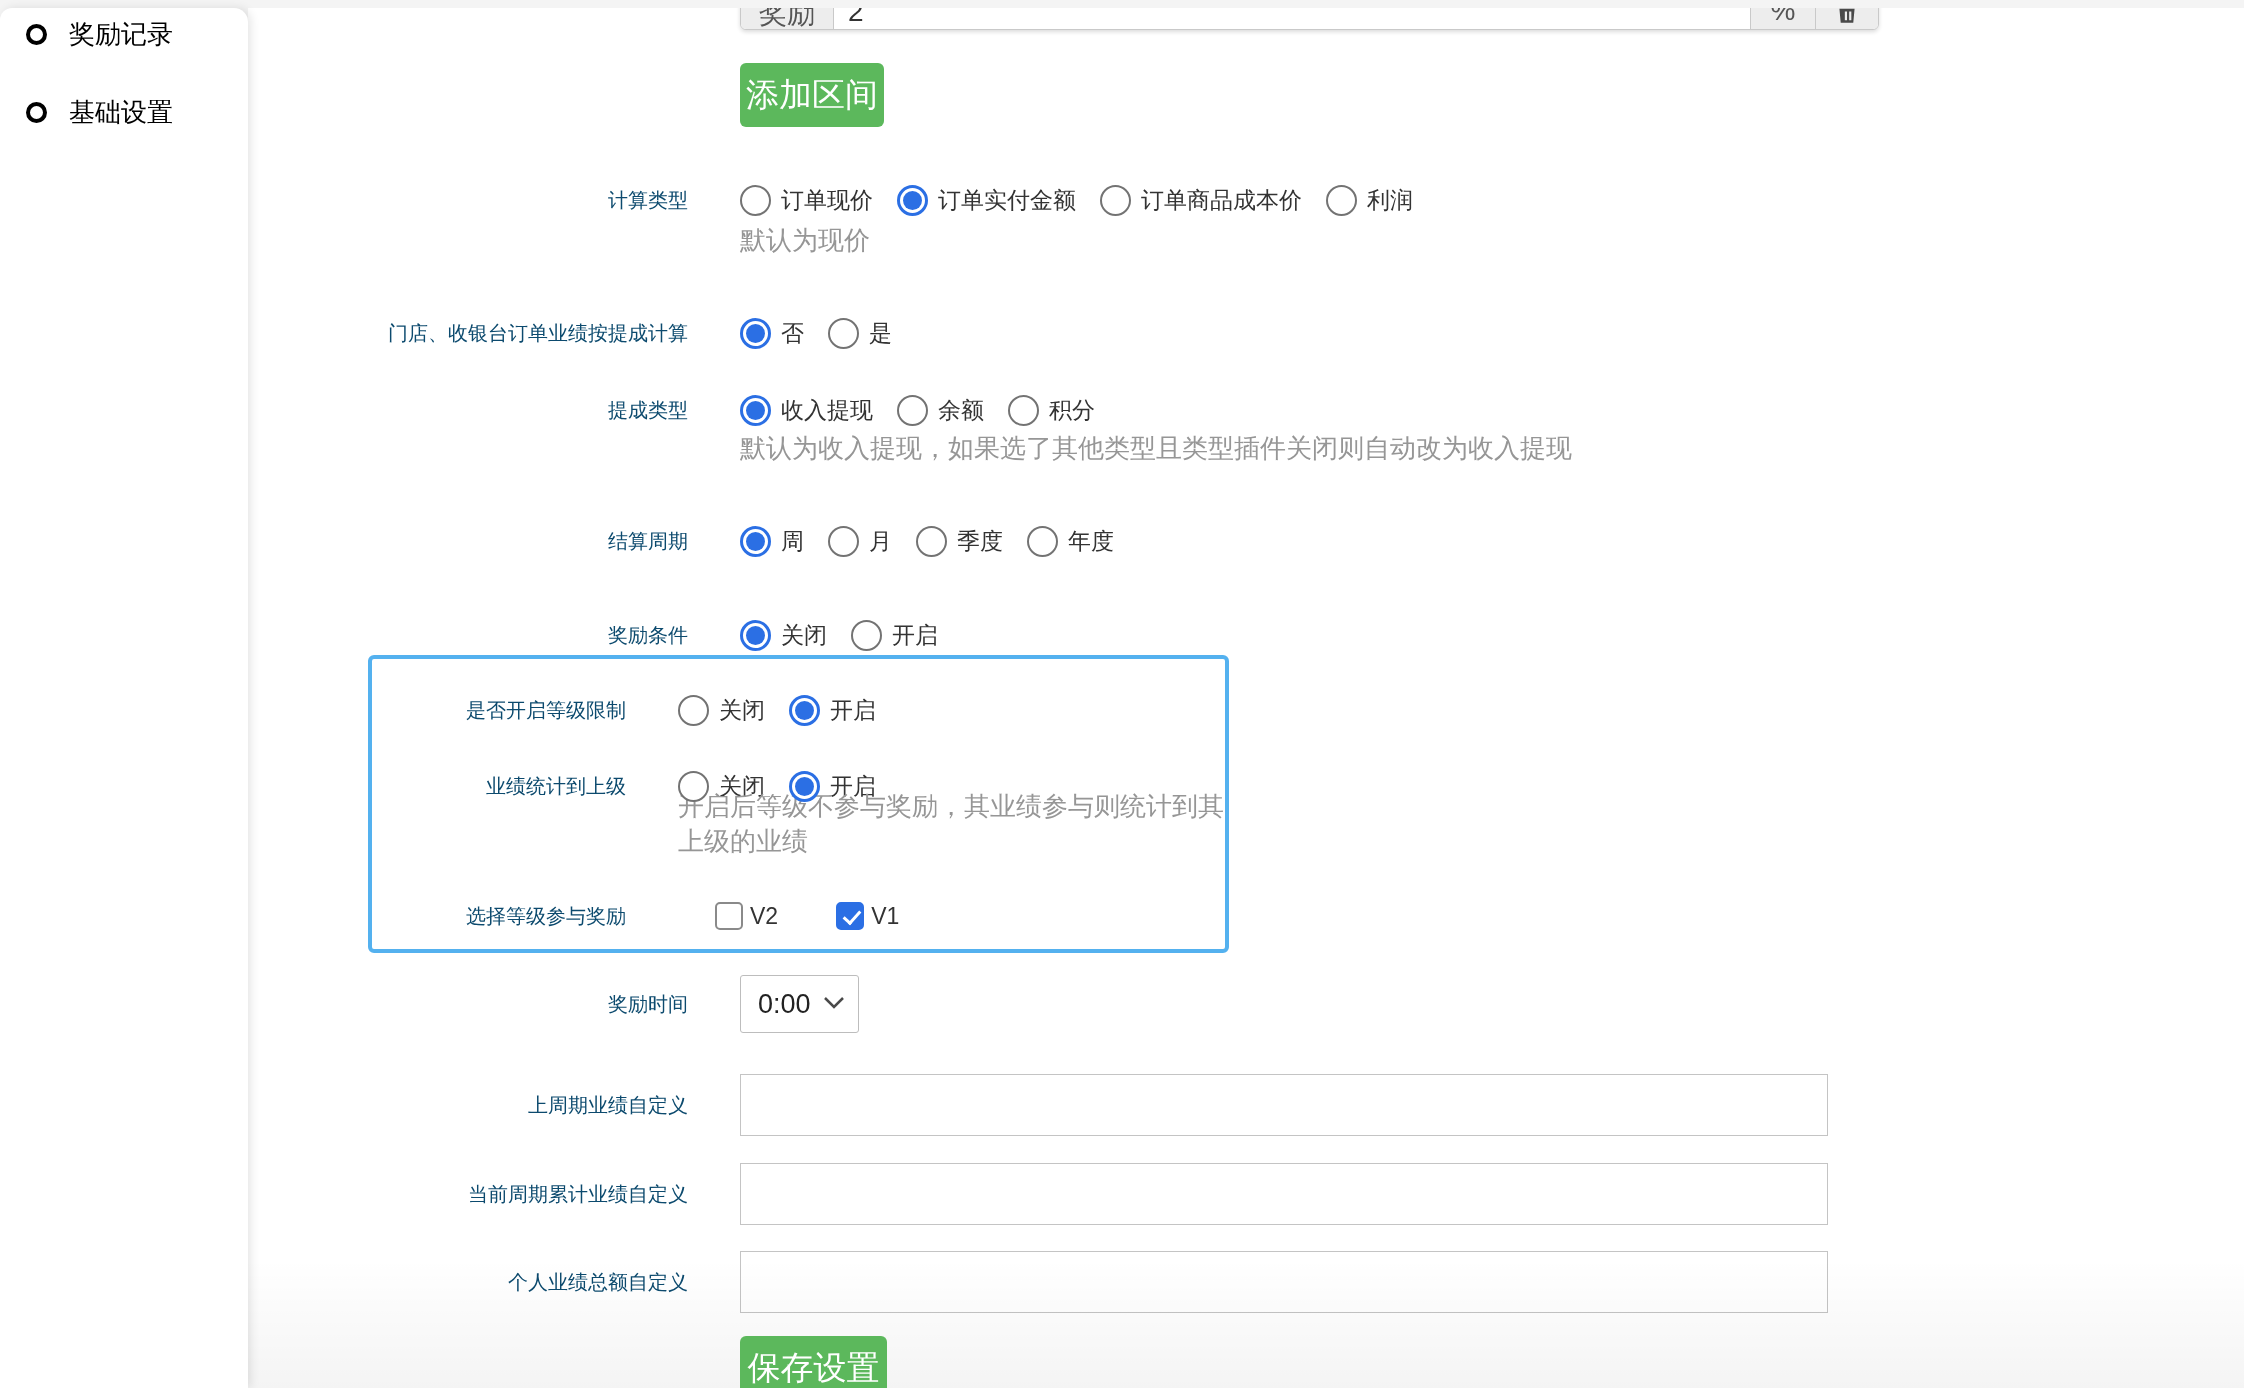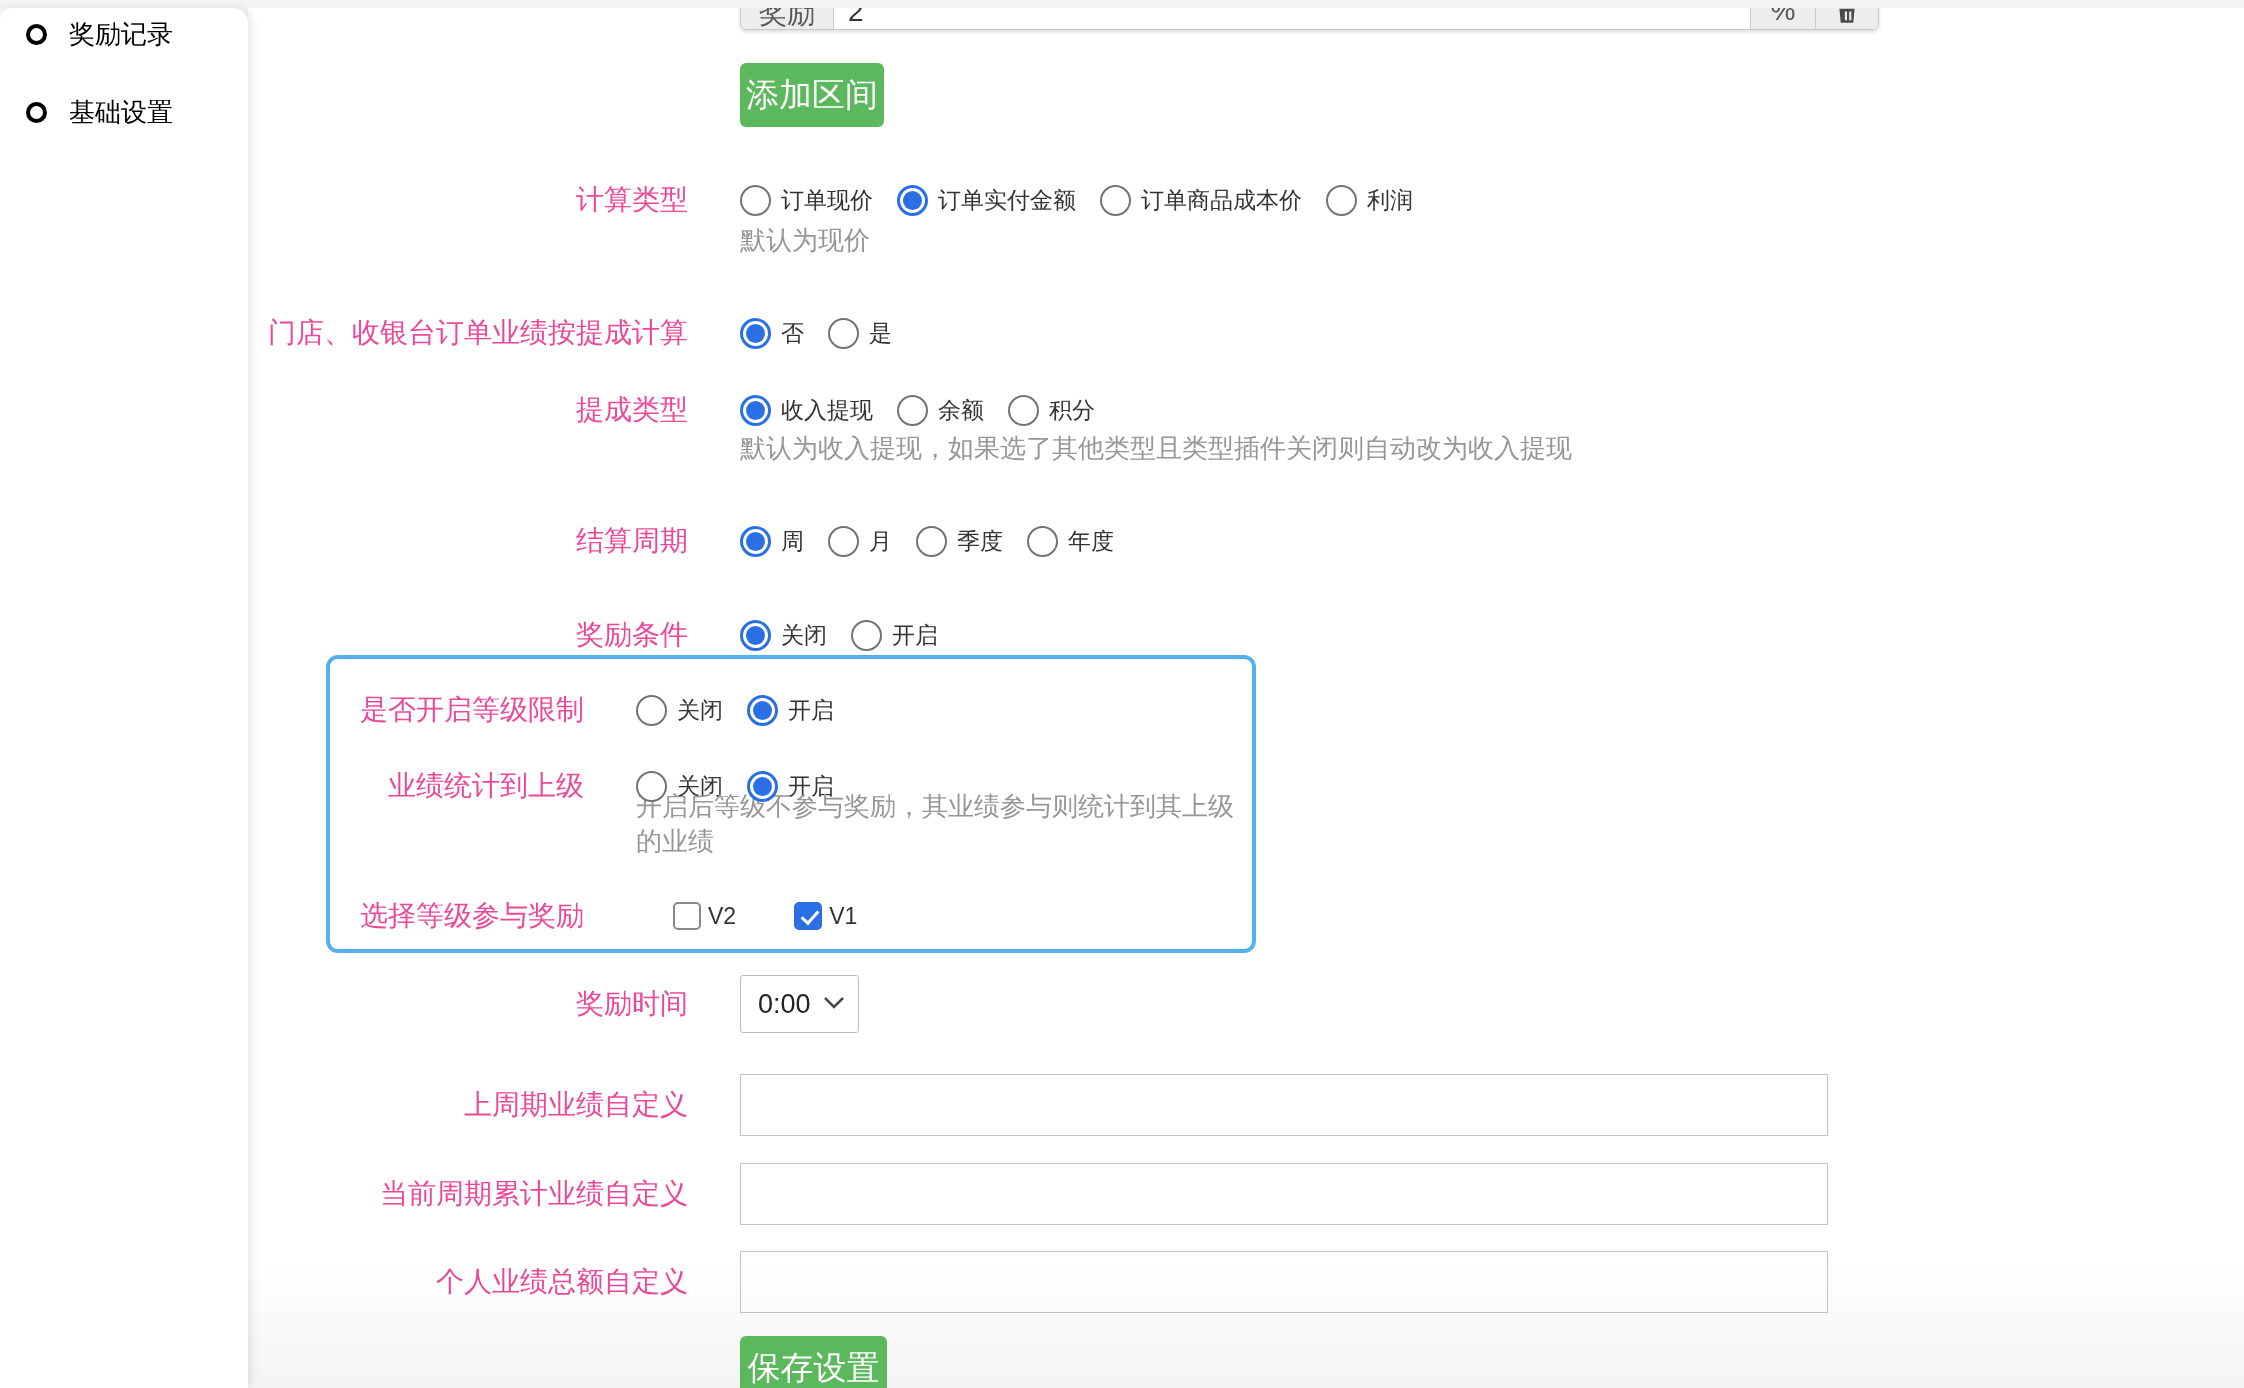--- a/index.html
+++ b/index.html
@@ -50,43 +50,43 @@
   .btn {
     display: flex; align-items: center; justify-content: center;
     background: #5cb85c; color: #fff; border: none; border-radius: 6px;
     cursor: pointer; font-size: 33px; font-family: inherit;
   }
   .btn-add  { width: 144px; height: 64px; margin: 33px 0 0 492px; }
   .btn-save { width: 147px; height: 64px; margin: 23px 0 0 492px; position: relative; z-index: 2; }
 
   
   .frow { display: flex; align-items: center; }
-  .flabel { flex: none; width: 440px; text-align: right; font-size: 28px; color: #ec4899; }
+  .flabel { flex: none; width: 440px; text-align: right; font-size: 20px; color: #0c4a6e; }
   .fctrl { margin-left: 52px; display: flex; align-items: center; }
   .helper { margin-left: 492px; height: 36px; display: flex; align-items: center; font-size: 26px; color: #969696; }
 
   .opt { display: flex; align-items: center; margin-right: 24px; cursor: pointer; }
   .opt:last-child { margin-right: 0; text-align: center; }
   .radio { width: 31px; height: 31px; border: 2px solid #737373; border-radius: 50%; margin-right: 10px;
            flex: none; background: #fff; position: relative; }
   .radio.checked { border: 3px solid #2b6fe4; }
   .radio.checked::after { content: ""; position: absolute; inset: 3px; border-radius: 50%; background: #2b6fe4; }
   .opt-label { font-size: 23px; color: #333; }
 
   .copt { display: flex; align-items: center; margin-right: 58px; cursor: pointer; }
   .copt:last-child { margin-right: 0; }
   .cb { width: 28px; height: 28px; border: 2px solid #8a8a8a; border-radius: 5px; margin-right: 7px;
         background: #fff; position: relative; flex: none; }
   .cb.checked { background: #2b6fe4; border-color: #2b6fe4; }
   .cb.checked::after { content: ""; position: absolute; left: 9px; top: 3px; width: 7px; height: 14px;
         border: solid #fff; border-width: 0 3px 3px 0; transform: rotate(42deg); }
 
   
-  .hibox { margin-left: 78px; margin-top: 0; width: 930px;
-           border: 4px solid #54b1ef; border-radius: 12px; padding-bottom: 13px; }
+  .hibox { margin-left: 120px; margin-top: 0; width: 861px;
+           border: 4px solid #54b1ef; border-radius: 6px; padding-bottom: 13px; }
   .hibox .flabel { width: 254px; }
   .hibox .helper { margin-left: 306px; }
 
   
   .sel { width: 119px; height: 58px; border: 1px solid #bdbdbd; border-radius: 3px; background: #fff;
          display: flex; align-items: center; justify-content: space-between;
          padding: 0 13px 0 17px; cursor: pointer; }
   .sel-value { font-size: 27px; color: #222; }
   .tinput { width: 1088px; height: 62px; border: 1px solid #c4c4c4; background: #fff;
             font-size: 27px; padding: 0 16px; color: #333; outline: none; font-family: inherit; }

